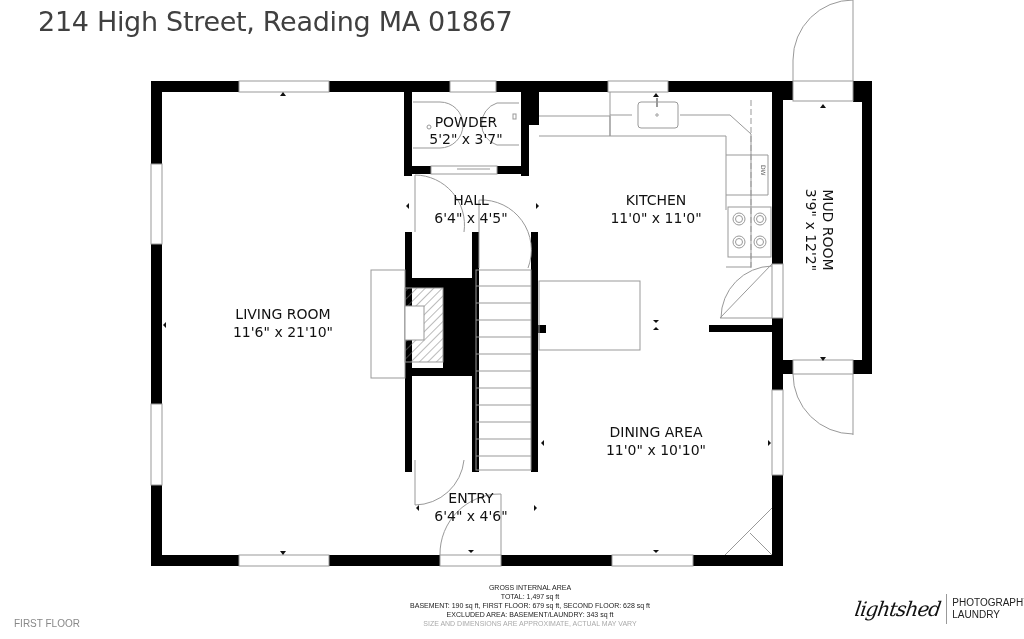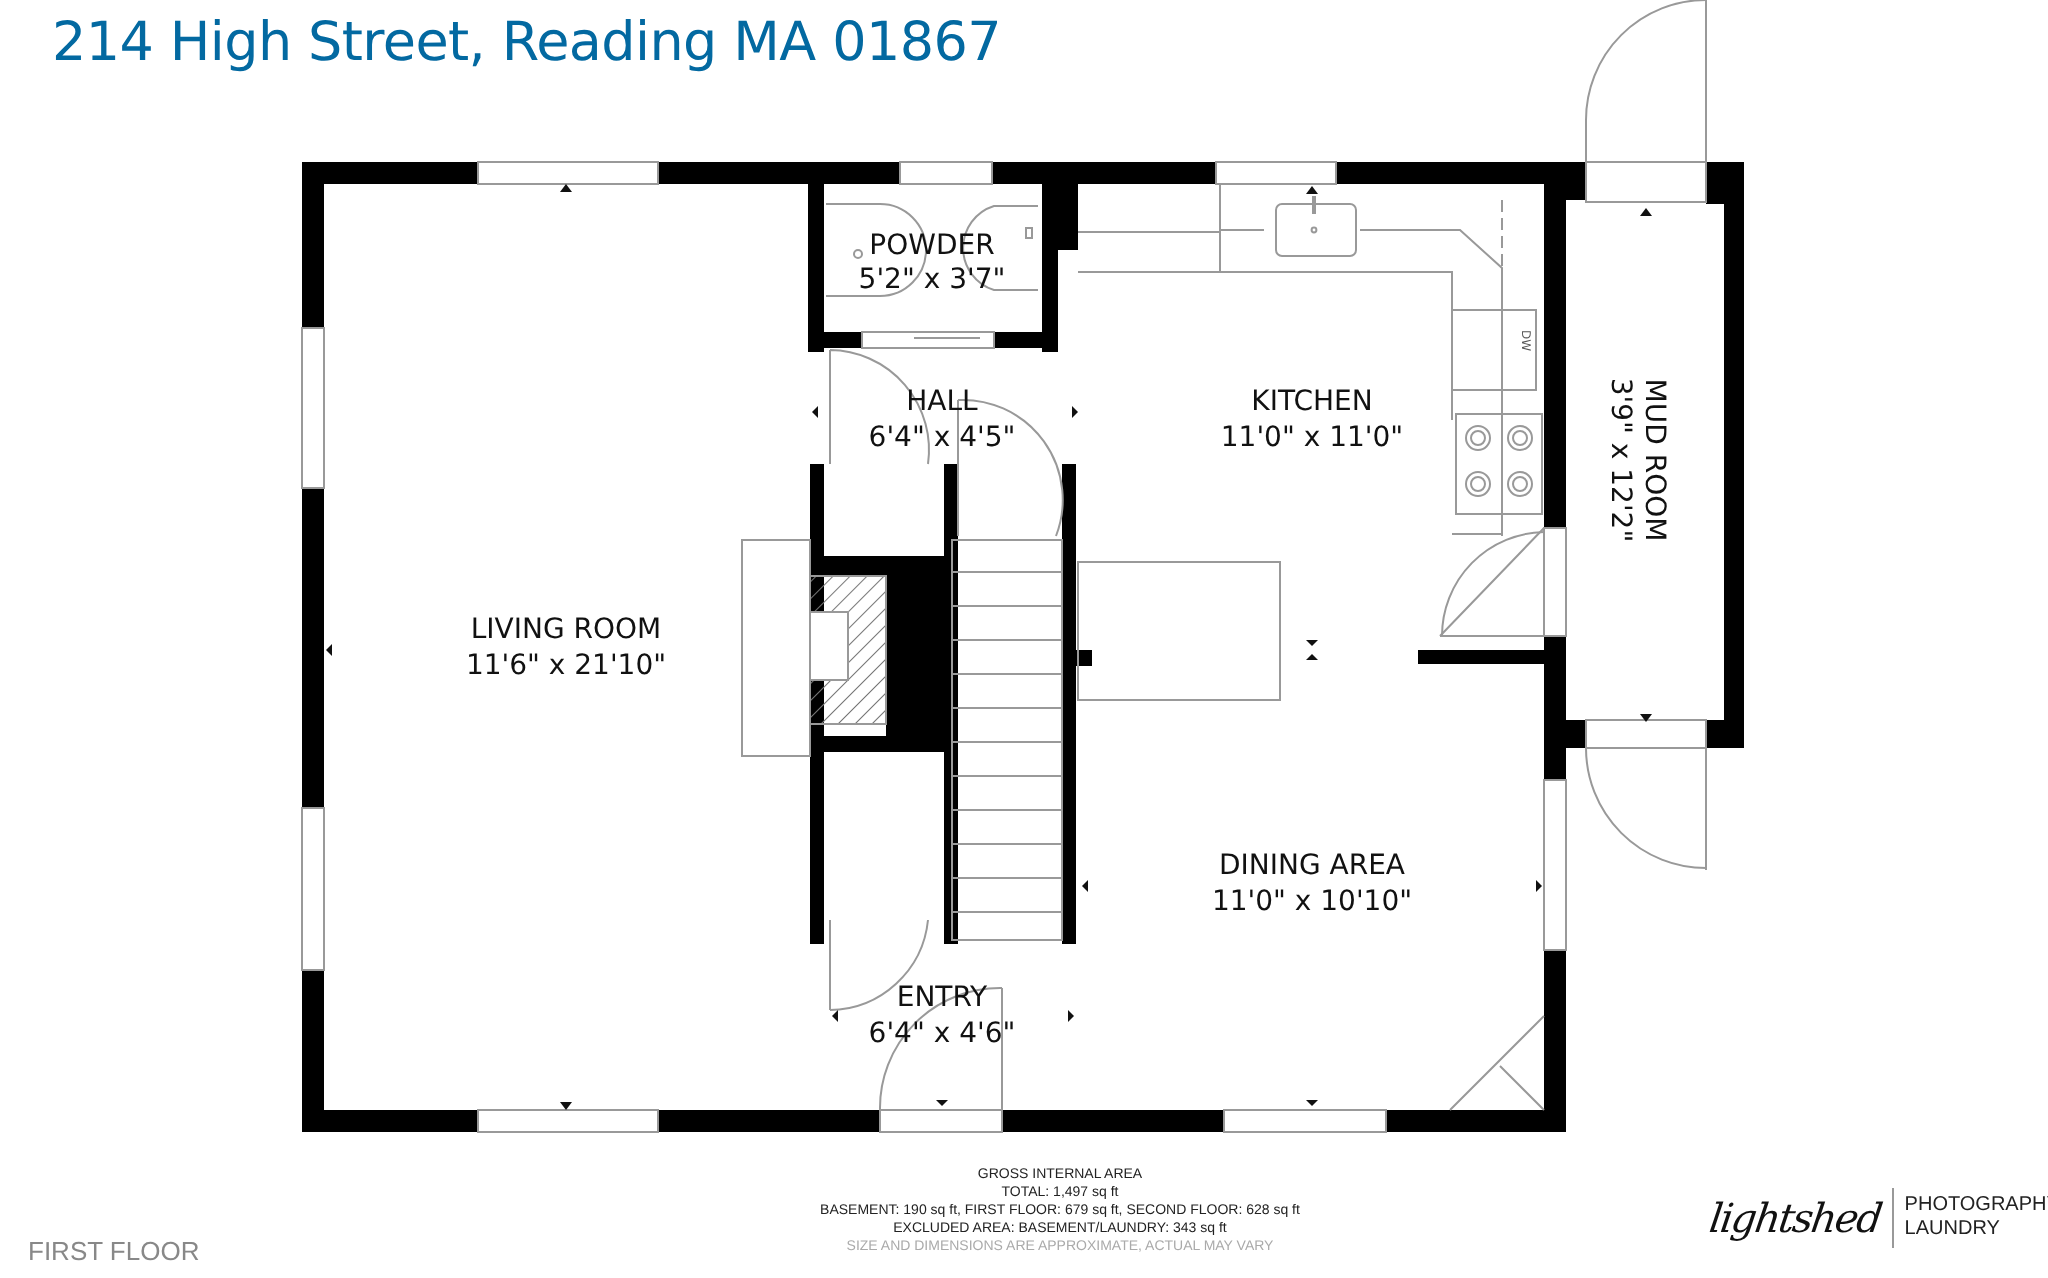--- a/index.html
+++ b/index.html
@@ -1,22 +1,22 @@
 <!DOCTYPE html>
 <html><head>
 <meta charset="utf-8">
 <style>
   html, body { margin: 0; padding: 0; background: #ffffff; }
   body { width: 1024px; height: 639px; position: relative; overflow: hidden; font-family: "DejaVu Sans", sans-serif; }
-  .title { position: absolute; left: 26px; top: 6px; font-size: 27px; color: #0369a1; font-family: "DejaVu Sans", sans-serif; letter-spacing: -0.3px; text-align: center; }
+  .title { position: absolute; left: 38px; top: 6px; font-size: 27px; color: #404040; font-family: "DejaVu Sans", sans-serif; letter-spacing: -0.3px; text-align: center; }
   svg.plan { position: absolute; left: 0; top: 0; }
   .room-label { font-family: "DejaVu Sans", sans-serif; font-size: 14px; fill: #111; text-anchor: middle; }
   .area-block { position: absolute; left: 380px; top: 583px; width: 300px; text-align: center; font-family: "Liberation Sans", sans-serif; font-size: 7px; color: #222; line-height: 9px; }
   .area-block .disclaimer { color: #aaa; }
-  .floor-label { position: absolute; left: 14px; top: 618px; font-family: "Liberation Sans", sans-serif; font-size: 13px; color: #888; }
+  .floor-label { position: absolute; left: 14px; top: 618px; font-family: "Liberation Sans", sans-serif; font-size: 10px; color: #888; }
   .logo { position: absolute; left: 855px; top: 594px; display: flex; align-items: center; }
   .logo .script { font-family: "DejaVu Serif", serif; font-style: italic; font-size: 20px; color: #111; letter-spacing: -1px; transform: skewX(-8deg); }
   .logo .sep { width: 1px; height: 30px; background: #999; margin: 0 5px 0 6px; }
   .logo .studio { font-family: "Liberation Sans", sans-serif; font-size: 10px; color: #222; line-height: 12px; }
 </style>
 </head>
 <body>
 
 <div class="title">214 High Street, Reading MA 01867</div>
 

